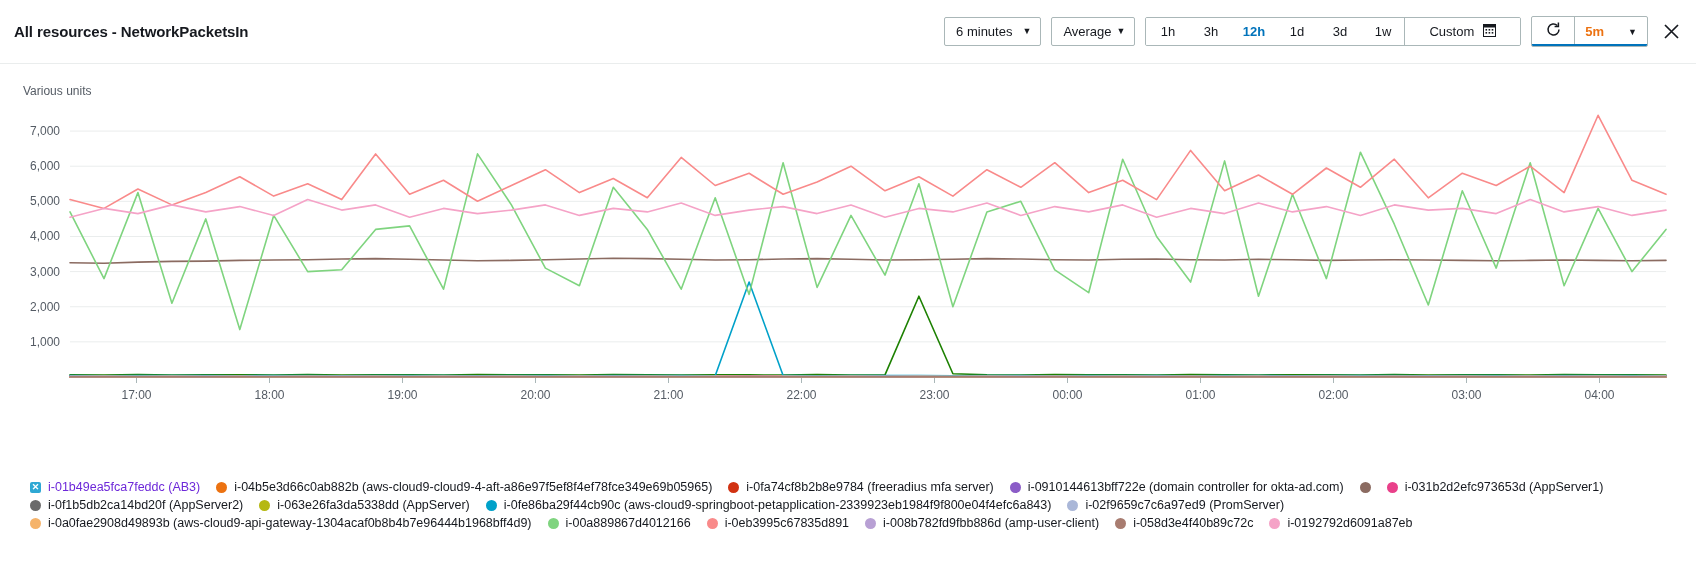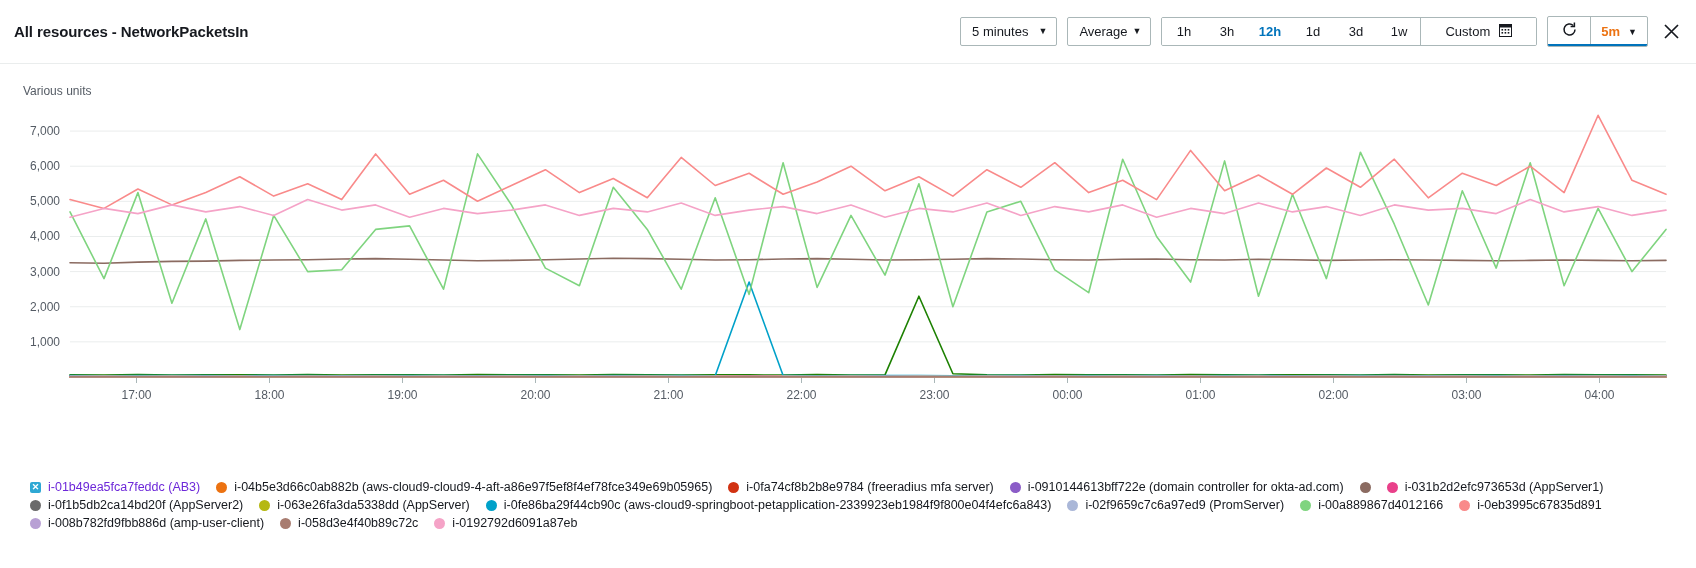--- a/index.html
+++ b/index.html
@@ -47,21 +47,21 @@
 
   .refgrp {
     height:31px; border:1px solid #aab7b8; border-radius:2px; background:#fff;
     display:flex; align-items:stretch; overflow:hidden; position:relative;
   }
   .refgrp .rfbtn {
     width:43px; display:flex; align-items:center; justify-content:center; cursor:pointer;
     border-right:1px solid #aab7b8;
   }
   .refgrp .rfsel {
-    display:flex; align-items:center; gap:8px; padding:0 10px;
+    display:flex; align-items:center; gap:24px; padding:0 10px;
     font-size:13px; color:#ec7211; font-weight:bold; cursor:pointer;
   }
   .refgrp .rfsel .caret { color:#16191f; font-size:9px; font-weight:normal; }
   .refgrp::after {
     content:""; position:absolute; left:0; right:0; bottom:-1px; height:3px;
     background:#0073bb;
   }
   .closebtn {
     width:22px; height:22px; display:flex; align-items:center; justify-content:center;
     cursor:pointer; margin-left:2px;
@@ -96,21 +96,21 @@
 <body>
 
 <div class="widget">
 
   <div class="hdr">
     <div class="hdr-title">All resources - NetworkPacketsIn</div>
 
     <div class="hdr-right">
 
       <div class="sel">
-        <span>5 minutes</span>
+        <span>6 minutes</span>
         <span class="caret">▼</span>
       </div>
 
       <div class="sel agg">
         <span>Average</span>
         <span class="caret">▼</span>
       </div>
 
       <div class="rangegrp">
         <div class="rb">1h</div>
@@ -255,20 +255,24 @@
       </div>
       <div class="li">
         <span class="sw" style="background: rgb(0, 161, 201);"></span>
         <span class="lbl">i-0fe86ba29f44cb90c (aws-cloud9-springboot-petapplication-2339923eb1984f9f800e04f4efc6a843)</span>
       </div>
       <div class="li">
         <span class="sw" style="background: rgb(170, 183, 216);"></span>
         <span class="lbl">i-02f9659c7c6a97ed9 (PromServer)</span>
       </div>
       <div class="li">
+        <span class="sw" style="background: rgb(245, 179, 106);"></span>
+        <span class="lbl">i-0a0fae2908d49893b (aws-cloud9-api-gateway-1304acaf0b8b4b7e96444b1968bff4d9)</span>
+      </div>
+      <div class="li">
         <span class="sw" style="background: rgb(127, 212, 127);"></span>
         <span class="lbl">i-00a889867d4012166</span>
       </div>
       <div class="li">
         <span class="sw" style="background: rgb(249, 138, 138);"></span>
         <span class="lbl">i-0eb3995c67835d891</span>
       </div>
       <div class="li">
         <span class="sw" style="background: rgb(184, 160, 212);"></span>
         <span class="lbl">i-008b782fd9fbb886d (amp-user-client)</span>

